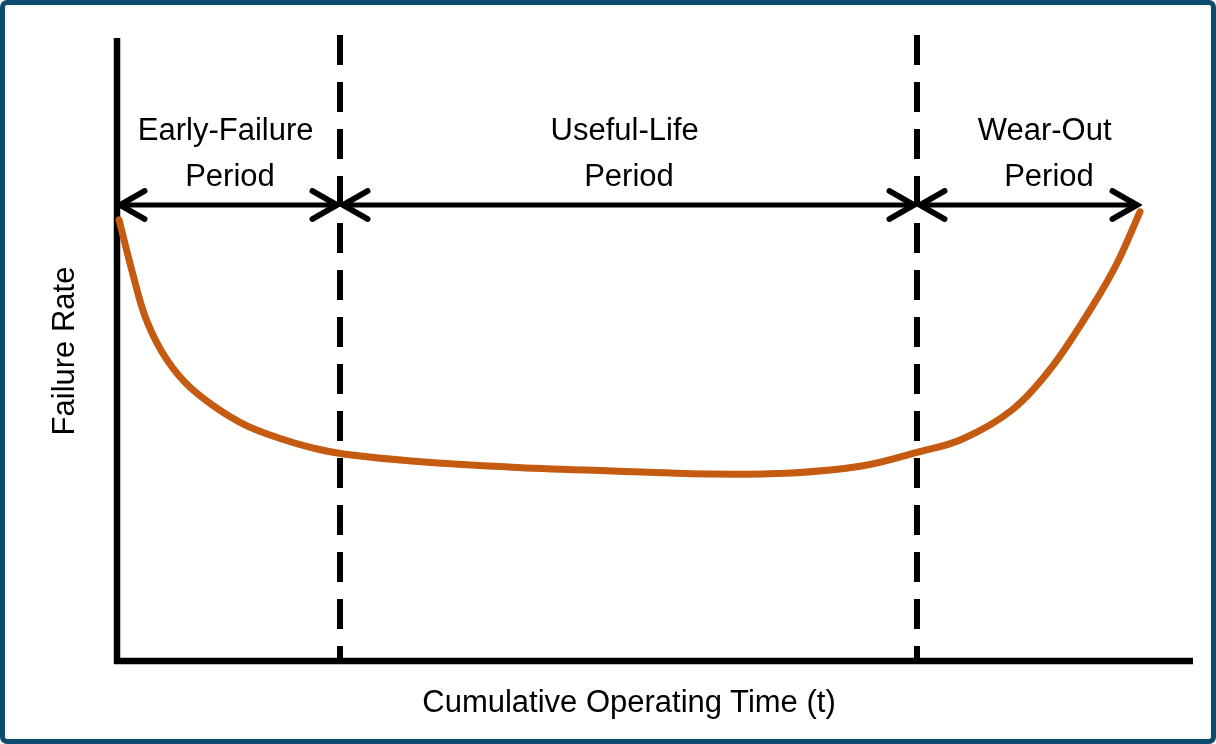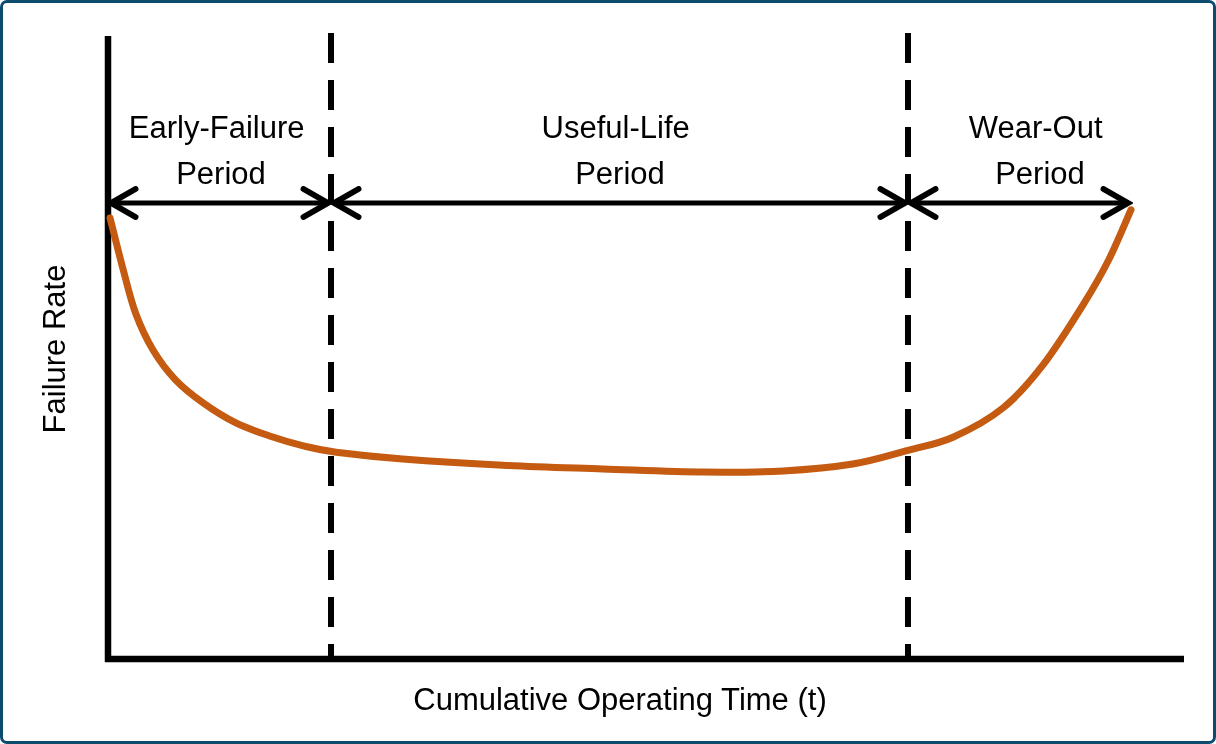--- a/index.html
+++ b/index.html
@@ -6,24 +6,25 @@
     margin: 0;
     padding: 0;
     background: #ffffff;
     font-family: "Liberation Sans", sans-serif;
   }
   .frame {
     position: relative;
     width: 1216px;
     height: 744px;
     box-sizing: border-box;
-    border: 3px solid #0c4a6e;
+    border: 5px solid #0c4a6e;
     border-radius: 7px;
     background: #ffffff;
     overflow: hidden;
+    padding-left: 7px;
   }
   svg.chart {
     display: block;
     width: 1210px;
     height: 738px;
   }
   .axis-line {
     stroke: #000000;
     stroke-width: 6.5;
     stroke-linecap: butt;

